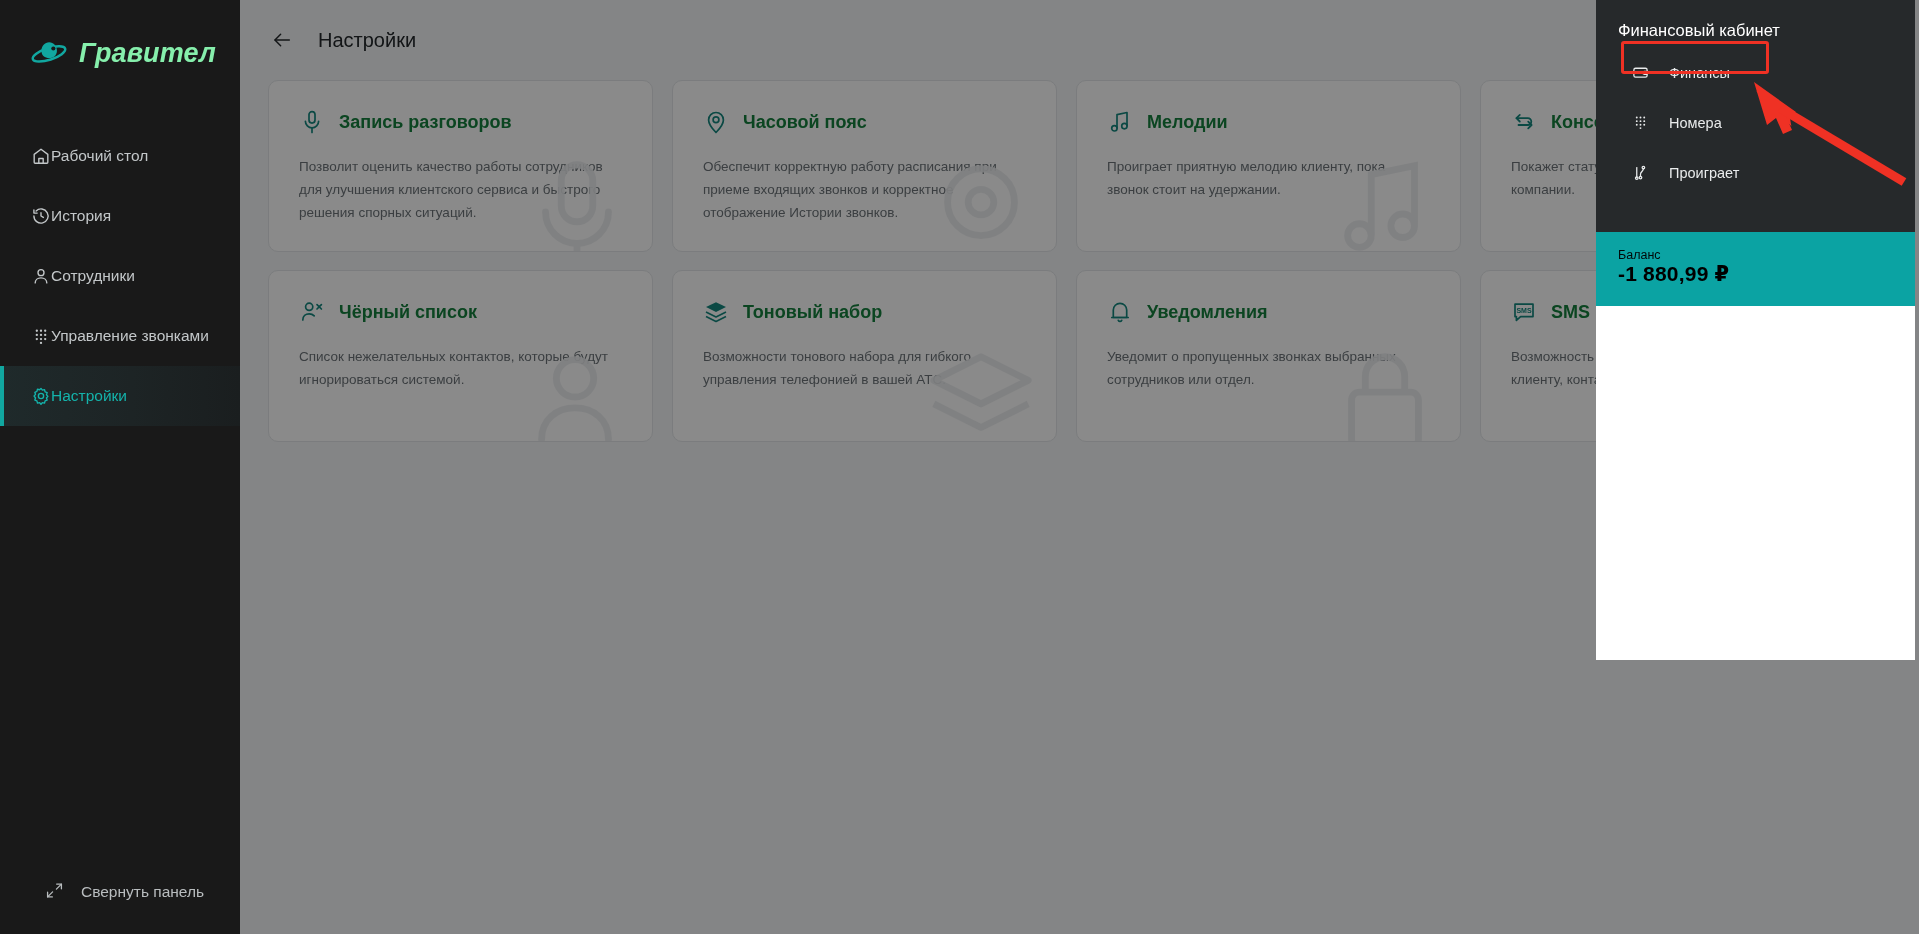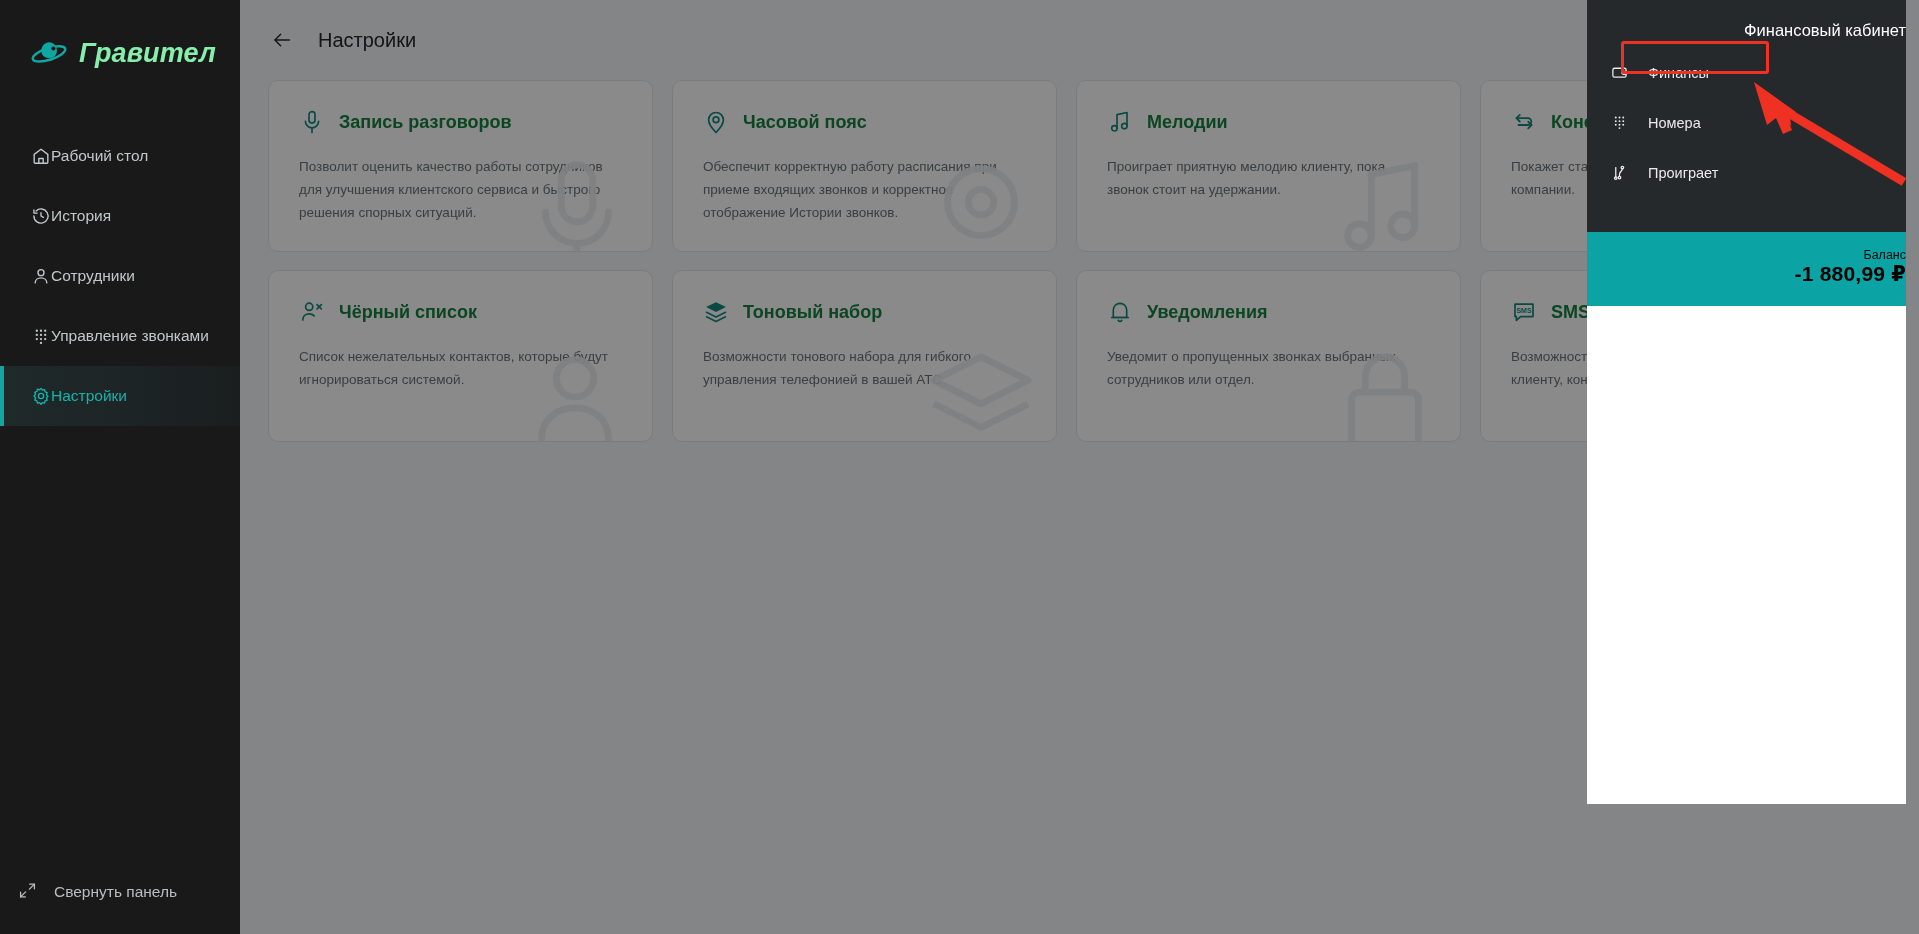--- a/index.html
+++ b/index.html
@@ -42,21 +42,21 @@
     background: linear-gradient(90deg,#1f2a2b 0%, #1d2425 55%, #1a1e1f 100%);
     color: #14b3ab;
   }
   .nav-item.active::before {
     content: ""; position: absolute; left: 0; top: 0;
     width: 4px; height: 100%; background: #11a7a0;
   }
   .nav-collapse {
     position: absolute; left: 0; bottom: 18px;
     display: flex; align-items: center; gap: 17px;
-    height: 48px; padding-left: 18px;
+    height: 48px; padding-left: 45px;
     color: #b9bdbf; font-size: 15.5px; cursor: pointer;
   }
 
   
   .main {
     position: absolute; left: 240px; top: 0;
     width: 1679px; height: 934px;
     background: #f4f5f7;
     overflow: hidden;
   }
@@ -103,34 +103,33 @@
   
   .scrim {
     position: absolute; left: 0; top: 0;
     width: 1679px; height: 934px;
     background: rgba(0,0,0,.46);
     z-index: 3;
   }
 
   
   .drawer {
-    position: absolute; right: 13px; top: 0;
-    width: 319px; height: 804px;
+    position: absolute; right: 4px; top: 0;
+    width: 319px; height: 660px;
     z-index: 8;
     background: #ffffff;
-    text-align: right;
   }
   .drawer-dark { background: #26292b; padding: 0 0 14px 0; }
   .drawer-title {
     color: #ffffff; font-size: 16.5px; font-weight: 400;
     padding: 21px 0 16px 22px;
   }
   .drawer-item {
     display: flex; align-items: center; gap: 20px;
-    height: 33px; padding-left: 24px; margin-bottom: 0;
+    height: 33px; padding-left: 36px; margin-bottom: 0;
     color: #e9ebec; font-size: 14.5px; cursor: pointer;
   }
   .drawer-item + .drawer-item { margin-top: 0; }
   .drawer-item .dic { width: 17px; height: 17px; flex: none; display:block; }
   .drawer-item-wrap { padding-bottom: 3px; }
   .drawer-spacer { height: 9px; }
   .balance {
     background: #0ba3a3; color: #000000;
     padding: 16px 0 20px 22px;
   }

